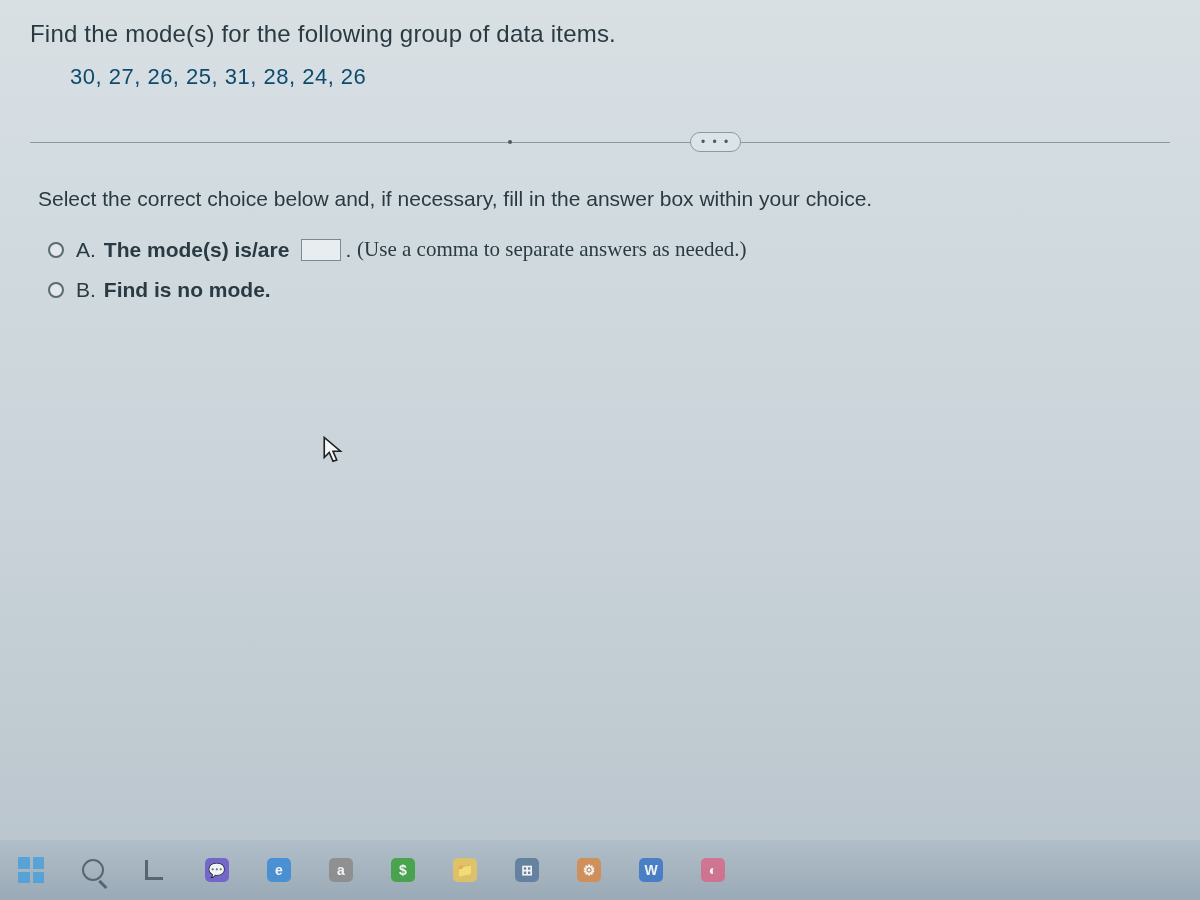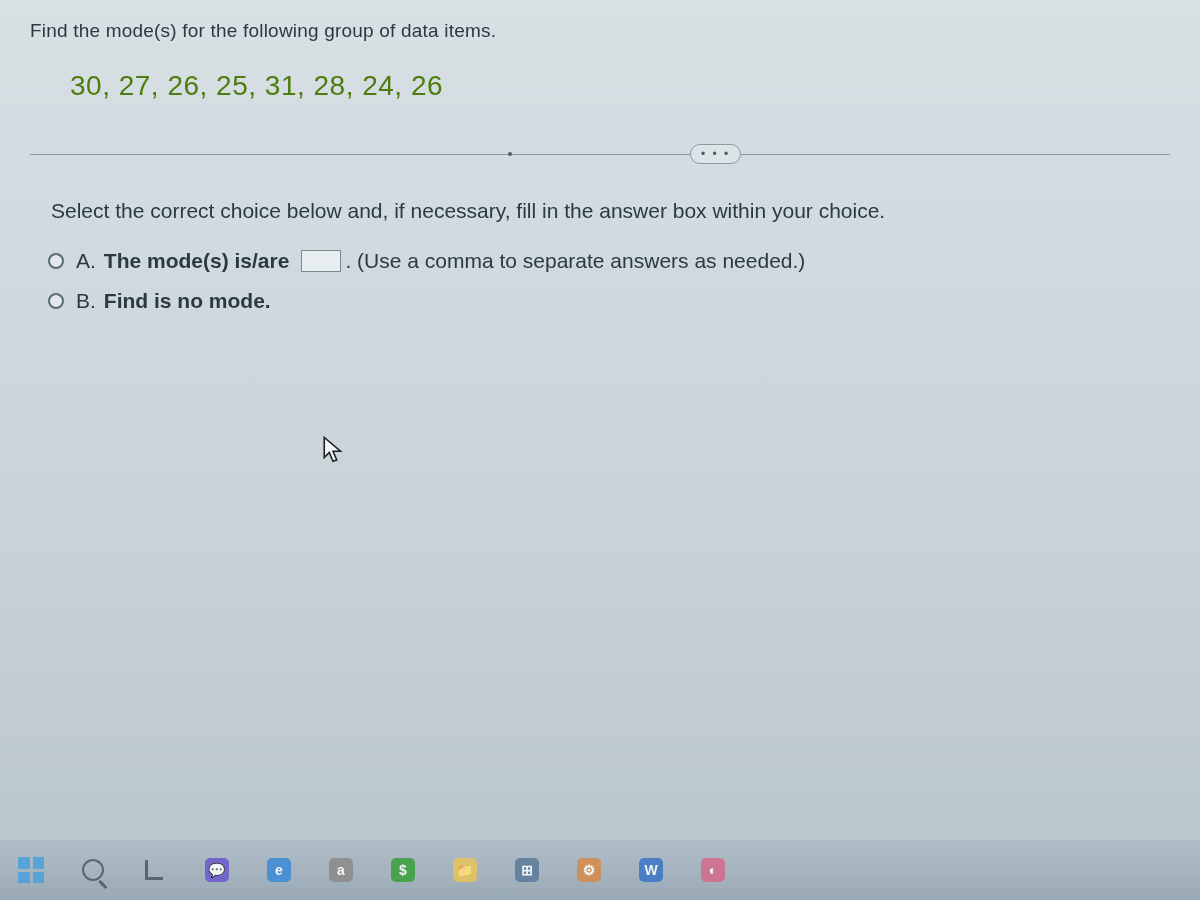--- a/index.html
+++ b/index.html
@@ -14,28 +14,28 @@
       height: 900px;
       overflow: hidden;
       position: relative;
     }
     .content-area {
       padding: 20px 30px;
       background: transparent;
       height: 790px;
     }
     .question-prompt {
-      font-size: 19px;
+      font-size: 24px;
       color: #2a3a42;
-      margin-bottom: 28px;
+      margin-bottom: 16px;
       letter-spacing: 0.2px;
     }
     .data-items {
-      font-size: 28px;
-      color: #4d7c0f;
+      font-size: 22px;
+      color: #0c4a6e;
       margin-left: 40px;
       margin-bottom: 42px;
       letter-spacing: 0.5px;
     }
     .divider-wrap {
       position: relative;
       margin: 30px 0 35px 0;
       height: 20px;
     }
     .divider-line {
@@ -67,21 +67,21 @@
       padding: 2px 10px;
       font-size: 12px;
       color: #4a5a65;
       letter-spacing: 2px;
       cursor: pointer;
     }
     .instruction {
       font-size: 21px;
       color: #2a3a42;
       margin-bottom: 26px;
-      margin-left: 21px;
+      margin-left: 8px;
     }
     .choice {
       display: flex;
       align-items: center;
       font-size: 21px;
       color: #2a3a42;
       margin-bottom: 16px;
       margin-left: 18px;
     }
     .radio-circle {
@@ -105,20 +105,21 @@
       display: inline-block;
       width: 40px;
       height: 22px;
       border: 1px solid #7a8a95;
       background: #e8edf0;
       margin: 0 4px;
       vertical-align: middle;
     }
     .choice-hint {
       color: #2a3a42;
+      font-family: Liberation Serif, serif;
     }
     .cursor-icon {
       position: absolute;
       left: 320px;
       top: 435px;
       font-size: 28px;
       color: #222;
       pointer-events: none;
     }
     .cursor-icon svg {

